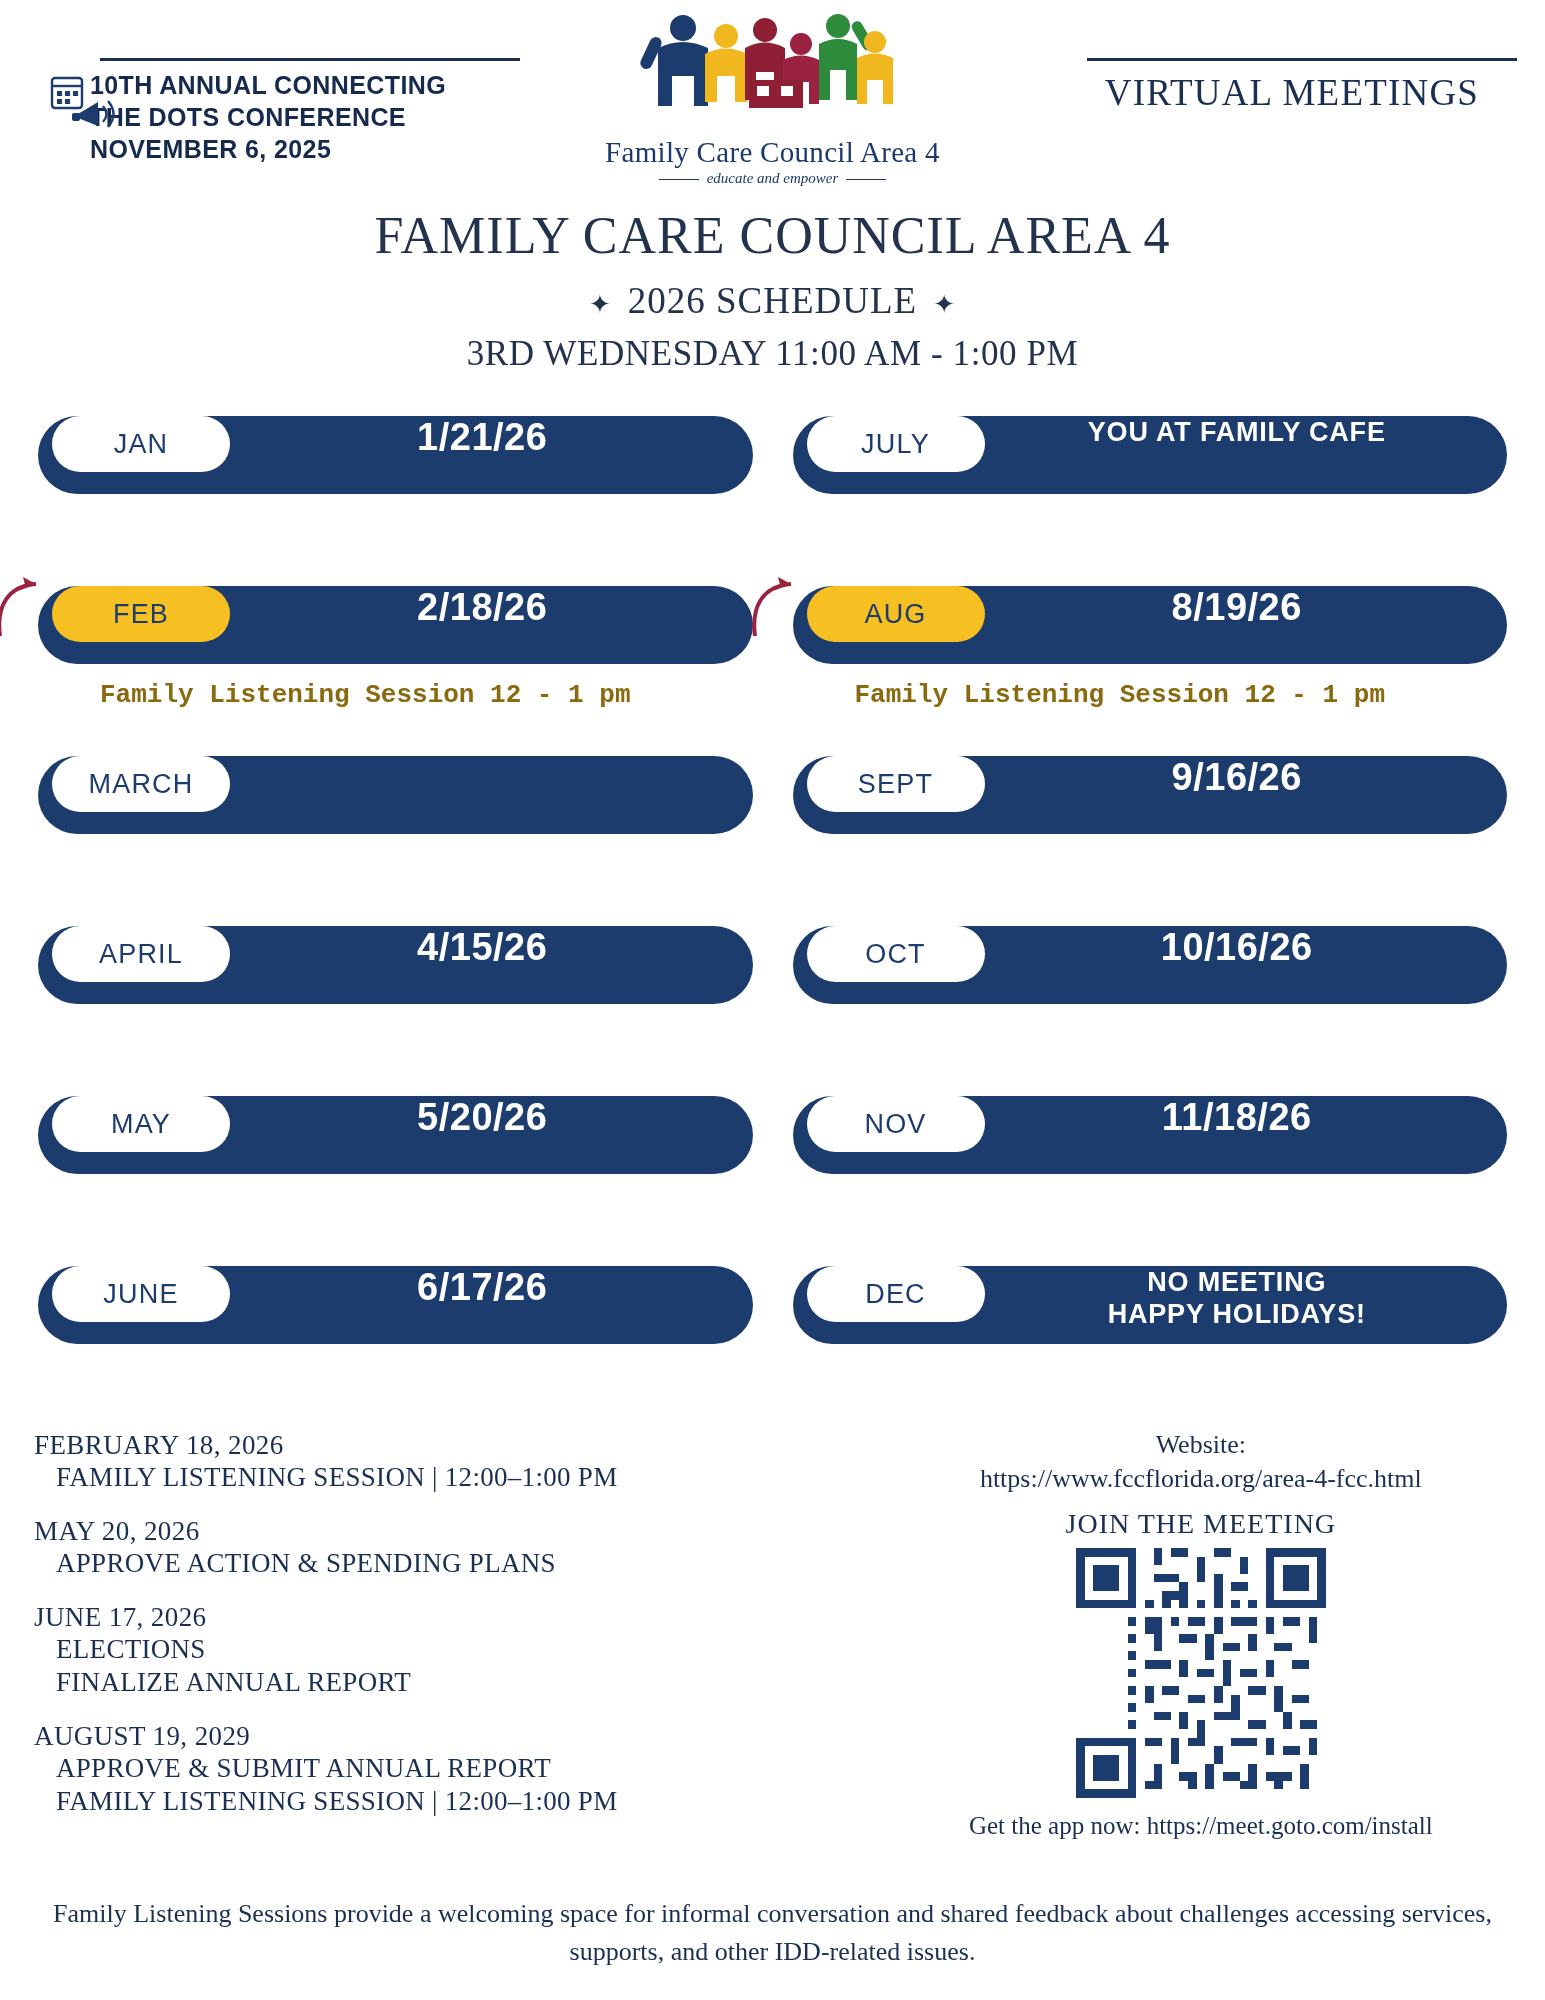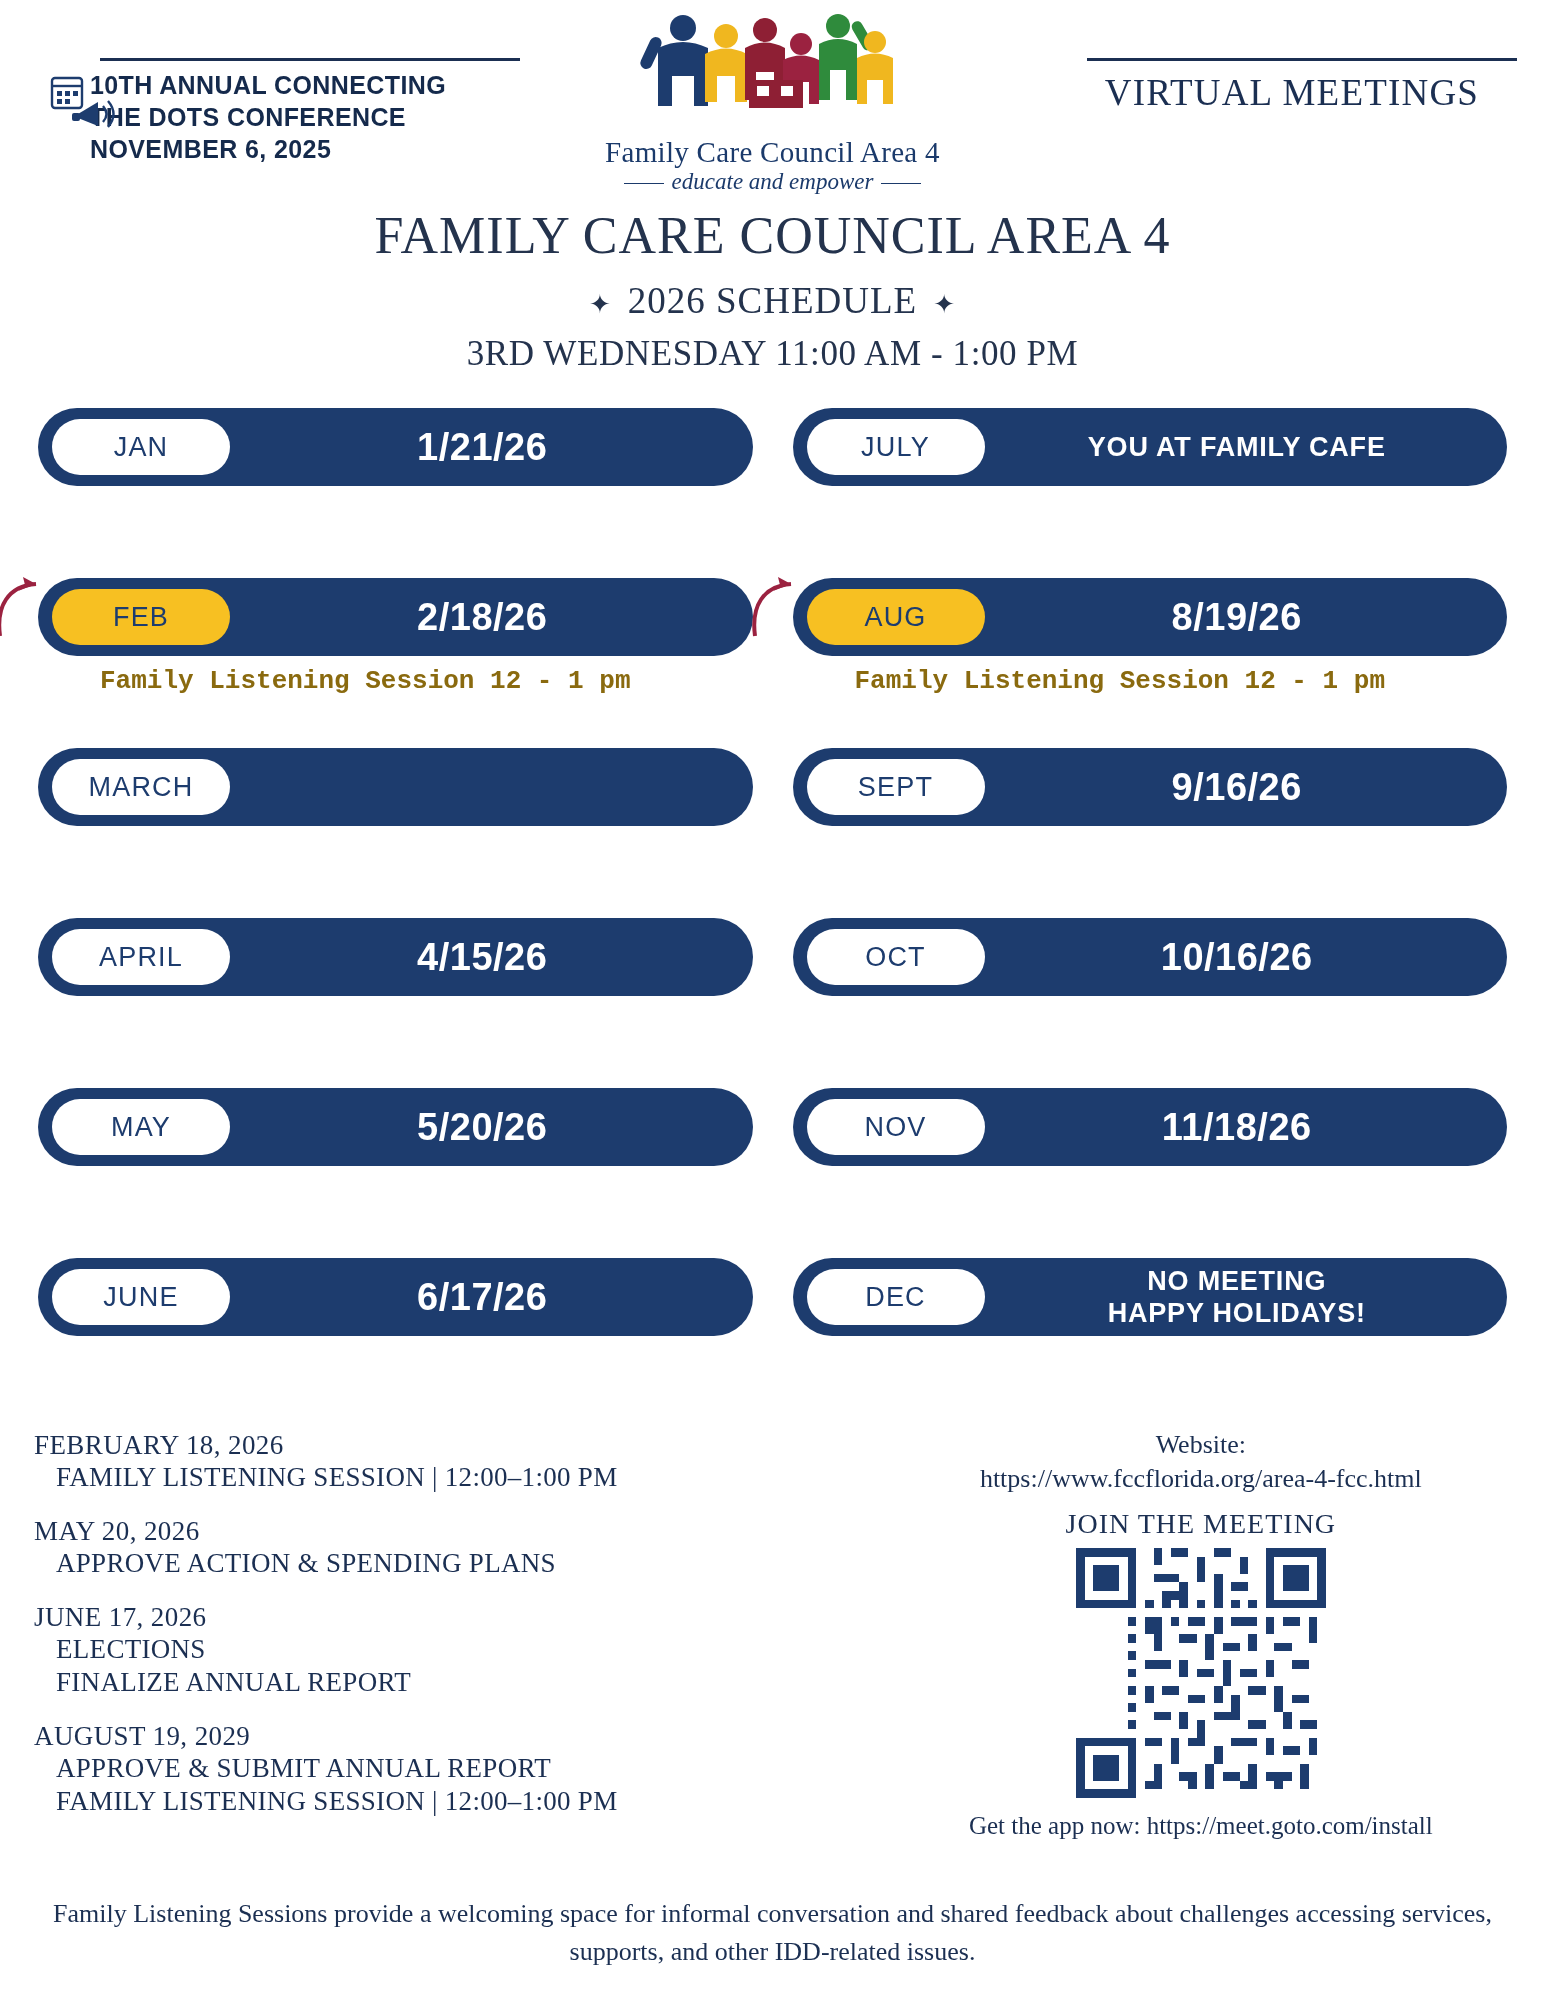--- a/index.html
+++ b/index.html
@@ -73,21 +73,21 @@
     width: 380px;
     text-align: center;
   }
   .logo-name {
     font-size: 29px;
     color: #1b3a6b;
     letter-spacing: .3px;
     margin-top: 2px;
   }
   .logo-tag {
-    font-size: 23px;
+    font-size: 15px;
     font-style: italic;
     color: #1b3a6b;
     position: relative;
     display: inline-block;
     padding: 0 14px;
   }
   .logo-tag:before, .logo-tag:after {
     content: "";
     position: absolute;
     top: 52%;
@@ -131,23 +131,23 @@
     padding: 0 38px;
     position: relative;
   }
   .cell { position: relative; height: 170px; }
   .pill {
     position: relative;
     height: 78px;
     background: #1d3c6e;
     border-radius: 42px;
     display: flex;
-    align-items: center;
+    align-items: flex-start;
     padding-left: 14px;
-    margin: 8px auto;
+    margin: 16px auto;
     width: 100%;
   }
   .month-chip {
     background: #ffffff;
     color: #1d3c6e;
     border-radius: 34px;
     height: 56px;
     min-width: 178px;
     padding: 0 18px;
     display: flex;

